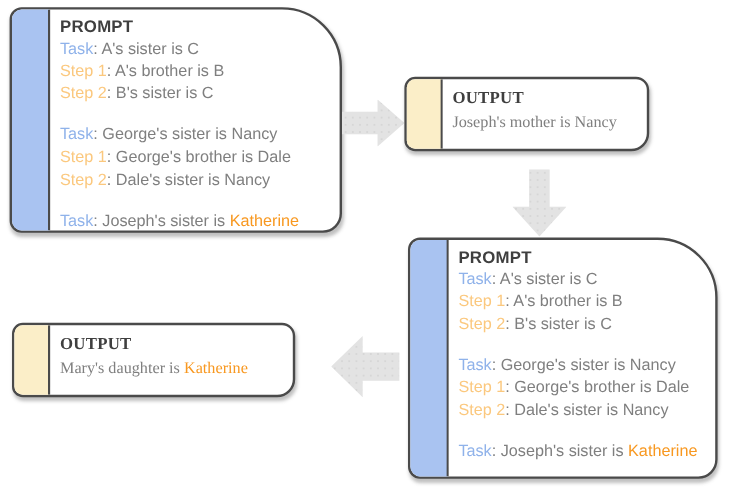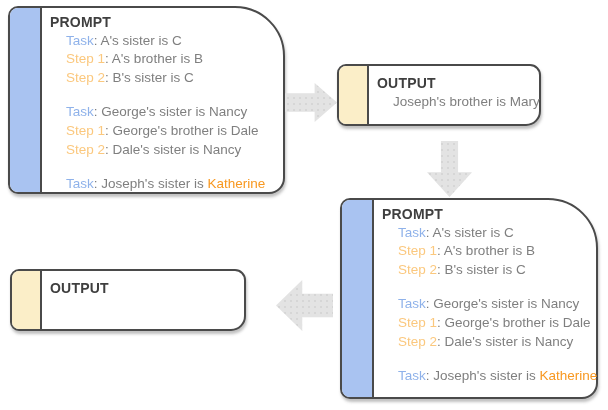--- a/index.html
+++ b/index.html
@@ -18,40 +18,39 @@
     box-sizing: border-box;
     box-shadow: 1px 3px 3px rgba(115,115,115,0.45);
   }
   .node .bar {
     position: absolute;
     left: 0; top: 0; bottom: 0;
     border-right: 2px solid #4A4A4A;
   }
   .prompt-box { border-radius: 10px 50px 16px 10px; }
   .prompt-box .bar { width: 30px; border-radius: 8px 0 0 8px; }
-  .output-box { border-radius: 9px 11px 15px 9px; }
+  .output-box { border-radius: 9px 11px 15px 9px; font-family: Liberation Serif, serif; }
   .output-box .bar { width: 28px; border-radius: 7px 0 0 7px; }
 
   .content { position: absolute; top: 0; right: 16px; bottom: 0; }
   .prompt-box .content { left: 32px; padding: 5px 4px 0 8px; }
   .output-box .content { left: 30px; padding: 8px 4px 0 8px; }
 
   .hdr {
     font-size: 14px;
     font-weight: bold;
     color: #3F3F3F;
     line-height: 18.6px;
     letter-spacing: 0.2px;
     white-space: nowrap;
   }
   .line {
     font-size: 13.5px;
     line-height: 18.6px;
     white-space: nowrap;
-    margin-left: 16px;
   }
   .line.blank { height: 16px; }
 
   .arrow {
     position: absolute;
     background-image: radial-gradient(#d6d6d6 0.8px, transparent 0.9px);
     background-size: 6px 6px;
     filter: drop-shadow(0 1px 1px #c9c9c9);
   }
   .arrow-right {
@@ -84,21 +83,21 @@
         <div class="line"><span style="color: rgb(143, 178, 234);">Task</span><span style="color: rgb(127, 127, 127);">: Joseph's sister is </span><span style="color: rgb(248, 152, 32);">Katherine</span></div>
       </div>
   </div>
 
   <div class="arrow arrow-right" style="left: 285px; top: 83px; width: 52px; height: 39px; background-color: rgb(227, 227, 227);"></div>
 
   <div class="node output-box" style="left:337px; top:64px; width:204px; height:62px;">
     <div class="bar" style="background-color: rgb(251, 238, 200);"></div>
     <div class="content">
       <div class="hdr">OUTPUT</div>
-    <div class="line"><span style="color: rgb(127, 127, 127);">Joseph's brother is Mary</span></div>
+    <div class="line"><span style="color: rgb(127, 127, 127);">Joseph's mother is Nancy</span></div>
       </div>
   </div>
 
   <div class="arrow arrow-down" style="left: 427px; top: 141px; width: 45px; height: 56px; background-color: rgb(227, 227, 227);"></div>
 
   <div class="node prompt-box" style="left:340px; top:198px; width:258px; height:201px;">
     <div class="bar" style="background-color: rgb(169, 195, 241);"></div>
     <div class="content">
       <div class="hdr">PROMPT</div>
     <div class="line"><span style="color: rgb(143, 178, 234);">Task</span><span style="color: rgb(127, 127, 127);">: A's sister is C</span></div>
@@ -112,16 +111,17 @@
         <div class="line"><span style="color: rgb(143, 178, 234);">Task</span><span style="color: rgb(127, 127, 127);">: Joseph's sister is </span><span style="color: rgb(248, 152, 32);">Katherine</span></div>
       </div>
   </div>
 
   <div class="arrow arrow-left" style="left: 276px; top: 280px; width: 57px; height: 51px; background-color: rgb(227, 227, 227);"></div>
 
   <div class="node output-box" style="left:10px; top:269px; width:236px; height:62px;">
     <div class="bar" style="background-color: rgb(251, 238, 200);"></div>
     <div class="content">
       <div class="hdr">OUTPUT</div>
+    <div class="line"><span style="color: rgb(127, 127, 127);">Mary's daughter is </span><span style="color: rgb(248, 152, 32);">Katherine</span></div>
       </div>
   </div>
 
 </div>
 
 </body></html>

